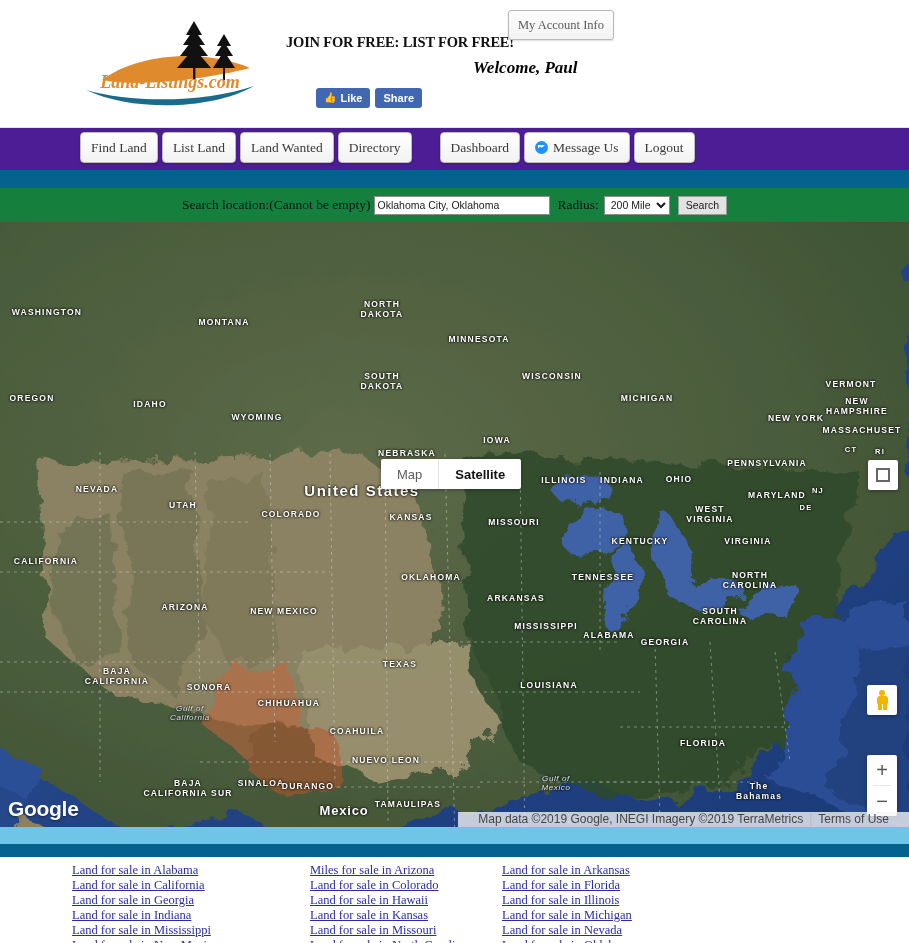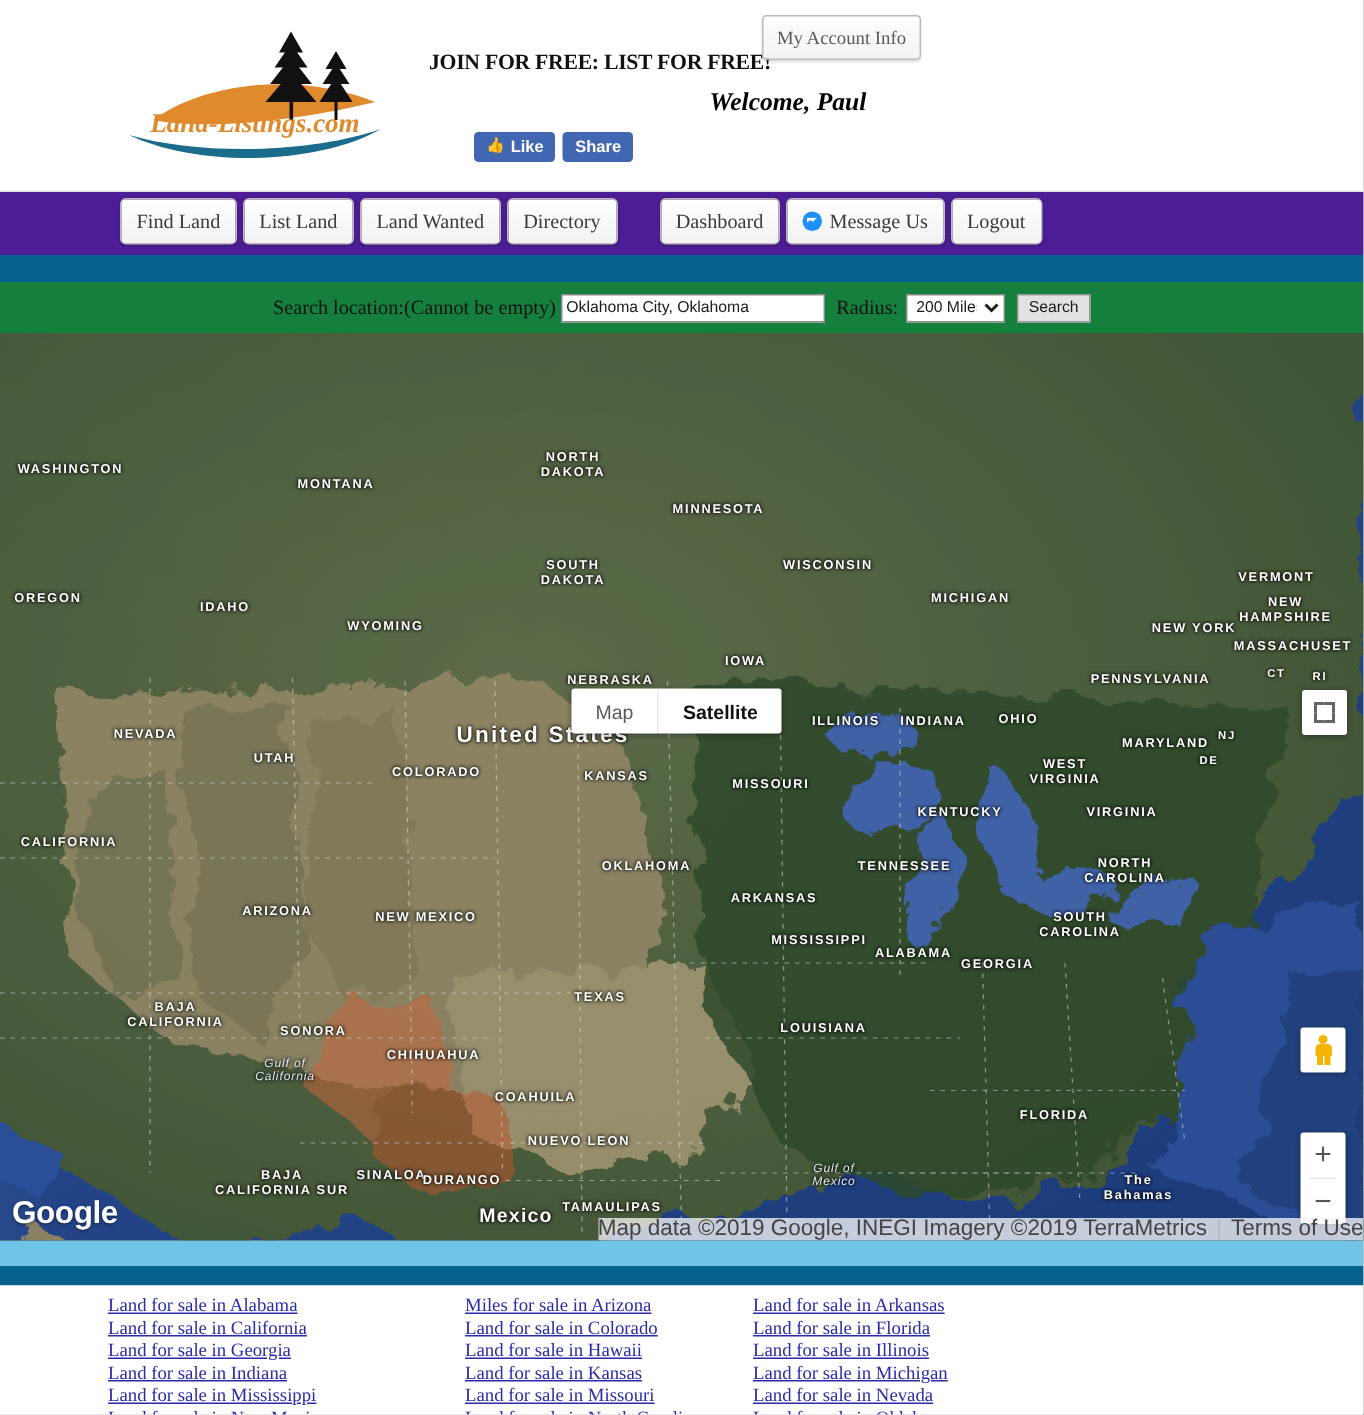--- a/index.html
+++ b/index.html
@@ -301,27 +301,27 @@
     font-weight: bold;
     letter-spacing: -0.3px;
     z-index: 20;
     text-shadow: 0 1px 2px rgba(0,0,0,0.5);
   }
   .map-attrib {
     position: absolute;
     right: 0px; bottom: 0px;
     height: 15px;
     display: flex;
-    align-items: flex-end;
+    align-items: flex-start;
     background: rgba(245,245,245,0.78);
     font-family: "Liberation Sans", sans-serif;
-    font-size: 15px;
+    font-size: 12px;
     color: #444;
     z-index: 20;
-    padding: 0 0;
+    padding: 0 20px;
     gap: 6px;
   }
   .attrib-sep { color: #bbb; }
 
   
   .mlabel {
     position: absolute;
     color: #fff;
     font-family: "Liberation Sans", sans-serif;
     text-shadow: 0 0 3px rgba(0,0,0,0.9), 0 0 2px rgba(0,0,0,0.9);
@@ -596,21 +596,21 @@
       <div class="mlabel m-state" style="left: 552px; top: 154px;">WISCONSIN</div>
       <div class="mlabel m-state" style="left: 647px; top: 176px;">MICHIGAN</div>
       <div class="mlabel m-state" style="left: 851px; top: 162px;">VERMONT</div>
       <div class="mlabel m-state" style="left: 857px; top: 184px;">NEW<br>HAMPSHIRE</div>
       <div class="mlabel m-state" style="left: 796px; top: 196px;">NEW YORK</div>
       <div class="mlabel m-state" style="left: 862px; top: 208px;">MASSACHUSET</div>
       <div class="mlabel m-state" style="left: 497px; top: 218px;">IOWA</div>
       <div class="mlabel m-state" style="left: 407px; top: 231px;">NEBRASKA</div>
       <div class="mlabel m-small" style="left: 851px; top: 227px;">CT</div>
       <div class="mlabel m-small" style="left: 880px; top: 229px;">RI</div>
-      <div class="mlabel m-state" style="left: 767px; top: 230px;">PENNSYLVANIA</div>
+      <div class="mlabel m-state" style="left: 767px; top: 241px;">PENNSYLVANIA</div>
       <div class="mlabel m-state" style="left: 97px; top: 267px;">NEVADA</div>
       <div class="mlabel m-state" style="left: 564px; top: 258px;">ILLINOIS</div>
       <div class="mlabel m-state" style="left: 622px; top: 258px;">INDIANA</div>
       <div class="mlabel m-state" style="left: 679px; top: 257px;">OHIO</div>
       <div class="mlabel m-country" style="left: 362px; top: 268px;">United States</div>
       <div class="mlabel m-state" style="left: 183px; top: 283px;">UTAH</div>
       <div class="mlabel m-state" style="left: 291px; top: 292px;">COLORADO</div>
       <div class="mlabel m-state" style="left: 411px; top: 295px;">KANSAS</div>
       <div class="mlabel m-state" style="left: 514px; top: 300px;">MISSOURI</div>
       <div class="mlabel m-state" style="left: 777px; top: 273px;">MARYLAND</div>

